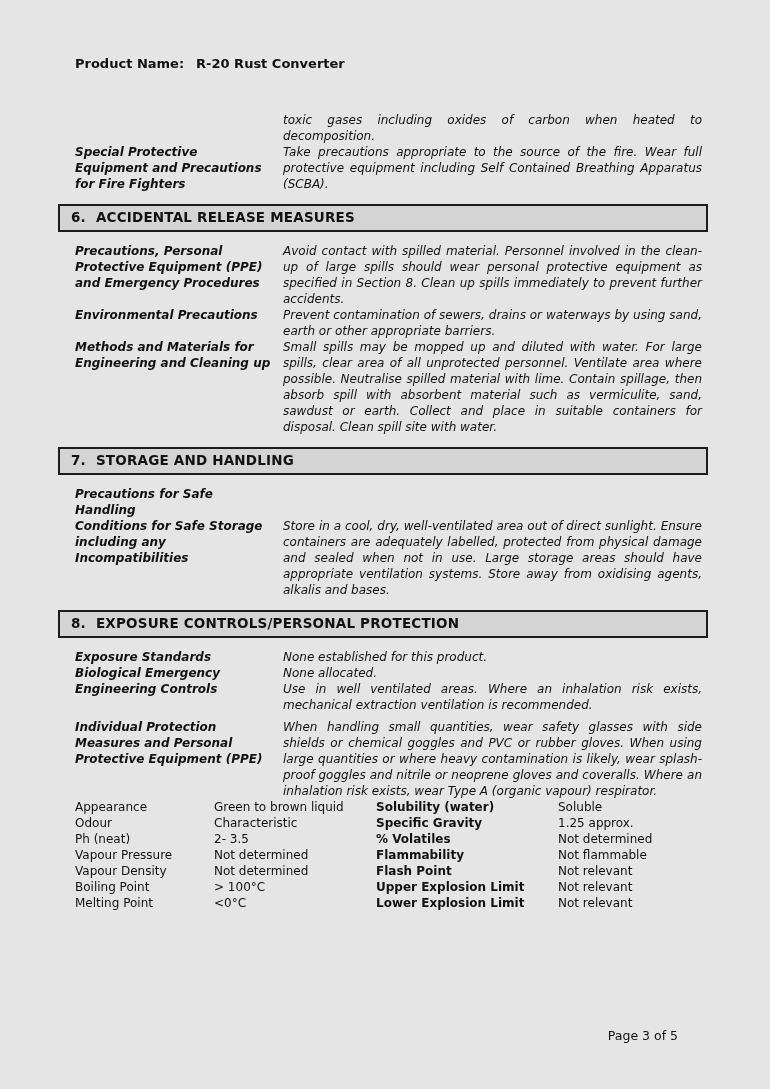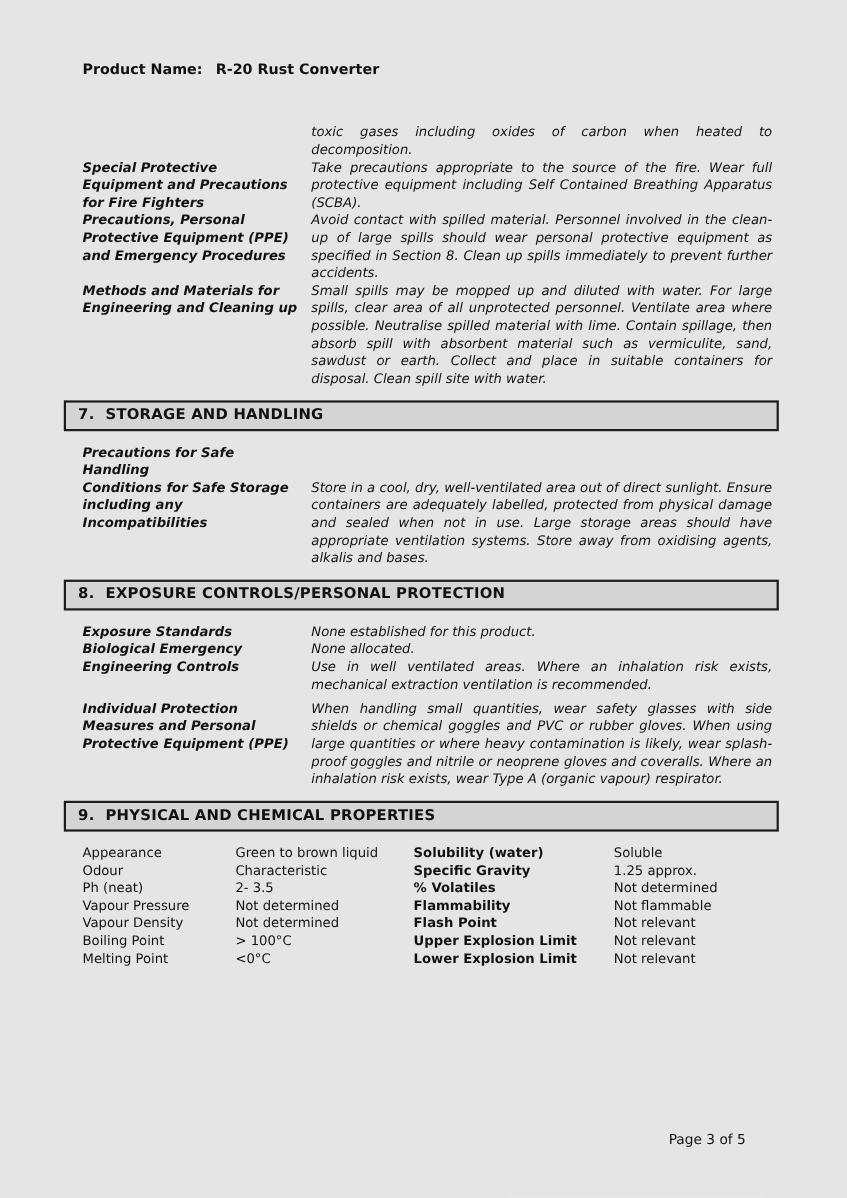--- a/index.html
+++ b/index.html
@@ -104,24 +104,29 @@
           <div class="field-label"></div>
           <div class="field-value">toxic gases including oxides of carbon when heated to decomposition.</div>
         </div>
         <div class="field-row">
           <div class="field-label">Special Protective Equipment and Precautions for Fire Fighters</div>
           <div class="field-value">Take precautions appropriate to the source of the fire.  Wear full protective equipment including Self Contained Breathing Apparatus (SCBA).</div>
         </div>
       </div>
 
     <div id="sections">
+        <div class="section-bar"><span class="sec-num">6.</span><span class="sec-title">ACCIDENTAL RELEASE MEASURES</span></div>
         <div class="section-body">
           <div class="field-row">
             <div class="field-label">Precautions, Personal Protective Equipment (PPE) and Emergency Procedures</div>
             <div class="field-value">Avoid contact with spilled material.  Personnel involved in the clean-up of large spills should wear personal protective equipment as specified in Section 8.  Clean up spills immediately to prevent further accidents.</div>
+          </div>
+          <div class="field-row">
+            <div class="field-label">Environmental Precautions</div>
+            <div class="field-value">Prevent contamination of sewers, drains or waterways by using sand, earth or other appropriate barriers.</div>
           </div>
           <div class="field-row">
             <div class="field-label">Methods and Materials for Engineering and Cleaning up</div>
             <div class="field-value">Small spills may be mopped up and diluted with water.  For large spills, clear area of all unprotected personnel. Ventilate area where possible.  Neutralise spilled material with lime. Contain spillage, then absorb spill with absorbent material such as vermiculite, sand, sawdust or earth.  Collect and place in suitable containers for disposal.  Clean spill site with water.</div>
           </div>
         </div>
         <div class="section-bar"><span class="sec-num">7.</span><span class="sec-title">STORAGE AND HANDLING</span></div>
         <div class="section-body">
           <div class="field-row">
             <div class="field-label">Precautions for Safe Handling</div>
@@ -146,21 +151,20 @@
             <div class="field-value">Use in well ventilated areas. Where an inhalation risk exists, mechanical extraction ventilation is recommended.</div>
           </div>
           <div class="field-row">
             <div class="field-label">Individual Protection Measures and Personal Protective Equipment (PPE)</div>
             <div class="field-value">When handling small quantities, wear safety glasses with side shields or chemical goggles and PVC or rubber gloves.  When using large quantities or where heavy contamination is likely, wear splash-proof goggles and nitrile or neoprene gloves and coveralls.  Where an inhalation risk exists, wear Type A (organic vapour) respirator.</div>
           </div>
         </div>
       </div>
 
     <div id="properties-section">
-        <div class="section-bar"><span class="sec-num">9.</span><span class="sec-title">PHYSICAL AND CHEMICAL PROPERTIES</span></div>
         <div class="props-grid">
           <div class="prop-row">
             <div class="prop-label-1">Appearance</div>
             <div class="prop-value-1">Green to brown liquid</div>
             <div class="prop-label-2">Solubility (water)</div>
             <div class="prop-value-2">Soluble</div>
           </div>
           <div class="prop-row">
             <div class="prop-label-1">Odour</div>
             <div class="prop-value-1">Characteristic</div>

